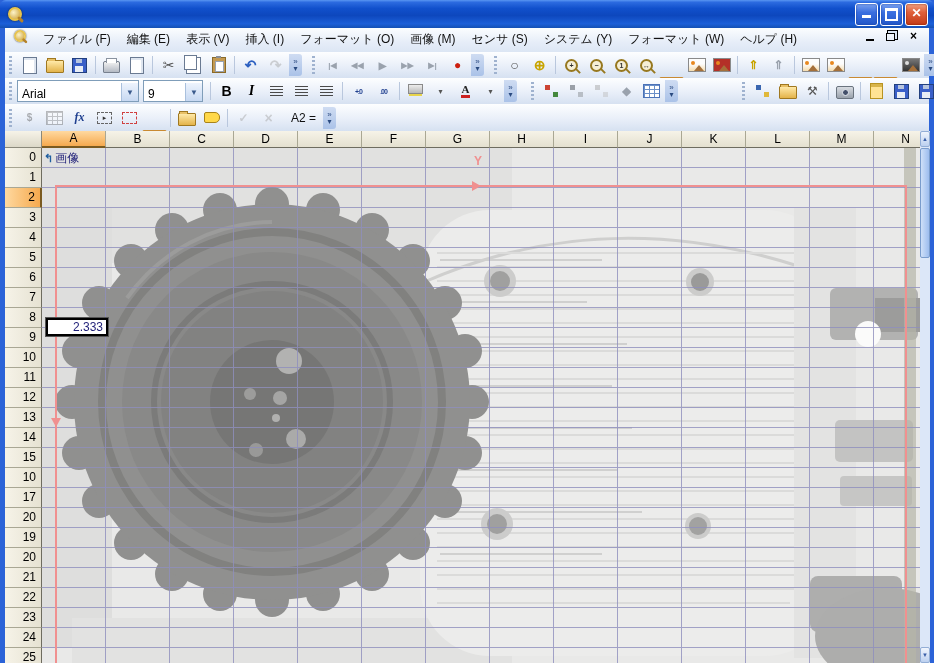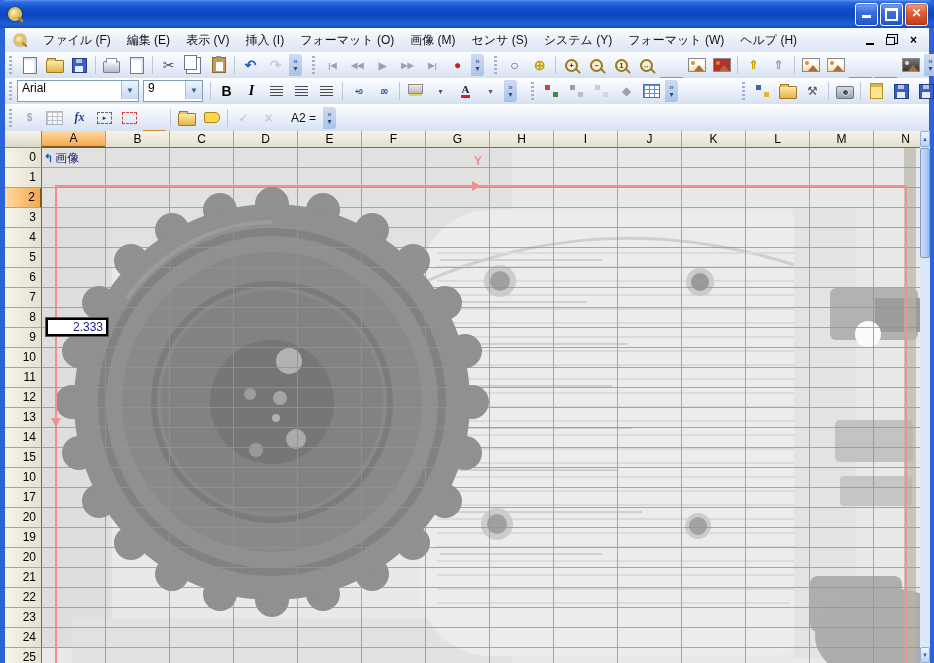--- a/index.html
+++ b/index.html
@@ -40,21 +40,21 @@
   .cap .maxbox{display:inline-block;width:9px;height:8px;border:2px solid #fff;border-top-width:3px;margin-top:4px;}
   .cap .minbar{display:inline-block;width:9px;height:3px;background:#fff;margin-top:11px;}
 
   .content{position:absolute;left:5px;top:28px;width:924px;height:635px;background:#e7eef8;}
 
   
   .menubar{
     position:absolute;left:0;top:0;width:924px;height:24px;
     background:linear-gradient(180deg,#fbfdff,#e6edf8 60%,#dce6f4);
     border-bottom:1px solid #c6d3e8;
-    display:flex;align-items:center;font-size:12px;color:#111;
+    display:flex;align-items:flex-start;font-size:12px;color:#111;
   }
   .menu-item{padding:3px 8px;white-space:nowrap;}
   .mdi-btns{margin-left:auto;display:flex;align-items:center;gap:7px;margin-right:8px;}
   .mdibtn{width:15px;height:15px;display:flex;align-items:center;justify-content:center;color:#000;font-size:12px;font-weight:bold;}
   .mdibtn .bar{width:8px;height:2px;background:#000;margin-top:8px;}
   .mdibtn .rest{width:7px;height:6px;border:1px solid #000;box-shadow:2px -2px 0 -0px #dce6f4,2px -2px 0 1px #000;margin-top:2px;margin-left:-2px;}
 
   
   .tb{
     position:absolute;left:0;width:924px;height:26px;
@@ -74,21 +74,21 @@
   }
   .tbtn.sel{background:linear-gradient(180deg,#fde3bb,#f9c280);border-color:#c98a32;margin-top:48px;}
   .tbtn.dis{opacity:.45;filter:grayscale(1);}
   .tchev{
     width:13px;height:22px;flex:none;margin-left:1px;display:flex;flex-direction:column;
     align-items:center;justify-content:center;color:#2a4a80;
     background:linear-gradient(180deg,#cfdcf2,#aac2e8);border-radius:0 3px 3px 0;
   }
   .tchev span{font-size:8px;line-height:7px;}
   .tlabel{font-size:12px;color:#111;margin:0 6px 0 10px;white-space:nowrap;}
-  .combo{height:20px;background:#fff;border:1px solid #7f9db9;display:flex;align-items:flex-start;flex:none;margin-right:4px;}
+  .combo{height:20px;background:#fff;border:1px solid #7f9db9;display:flex;align-items:flex-end;flex:none;margin-right:4px;}
   .combo .cval{flex:1;padding-left:4px;font-size:12px;color:#000;overflow:hidden;white-space:nowrap;}
   .combo .cbtn{width:16px;height:18px;margin:0;background:linear-gradient(180deg,#eef4fd,#c7d9f2);
     border-left:1px solid #a9c0dd;color:#3a5a8c;font-size:8px;display:flex;align-items:center;justify-content:center;}
   .formula-input{
     flex:1;height:19px;border:1px solid #7f9db9;background:#fff;font-family:"Liberation Sans",sans-serif;
     font-size:12px;color:#000;padding:0 3px;margin-right:4px;min-width:50px;
   }
   
   .g7{font-size:7px;letter-spacing:-1px;} .g8{font-size:8px;} .g10{font-size:10px;} .g12{font-size:12px;} .g14{font-size:14px;}
   .c-blue{color:#2b5fc0;} .c-gray{color:#9aa2ad;} .c-dgray{color:#555;} .c-red{color:#cc2010;}

